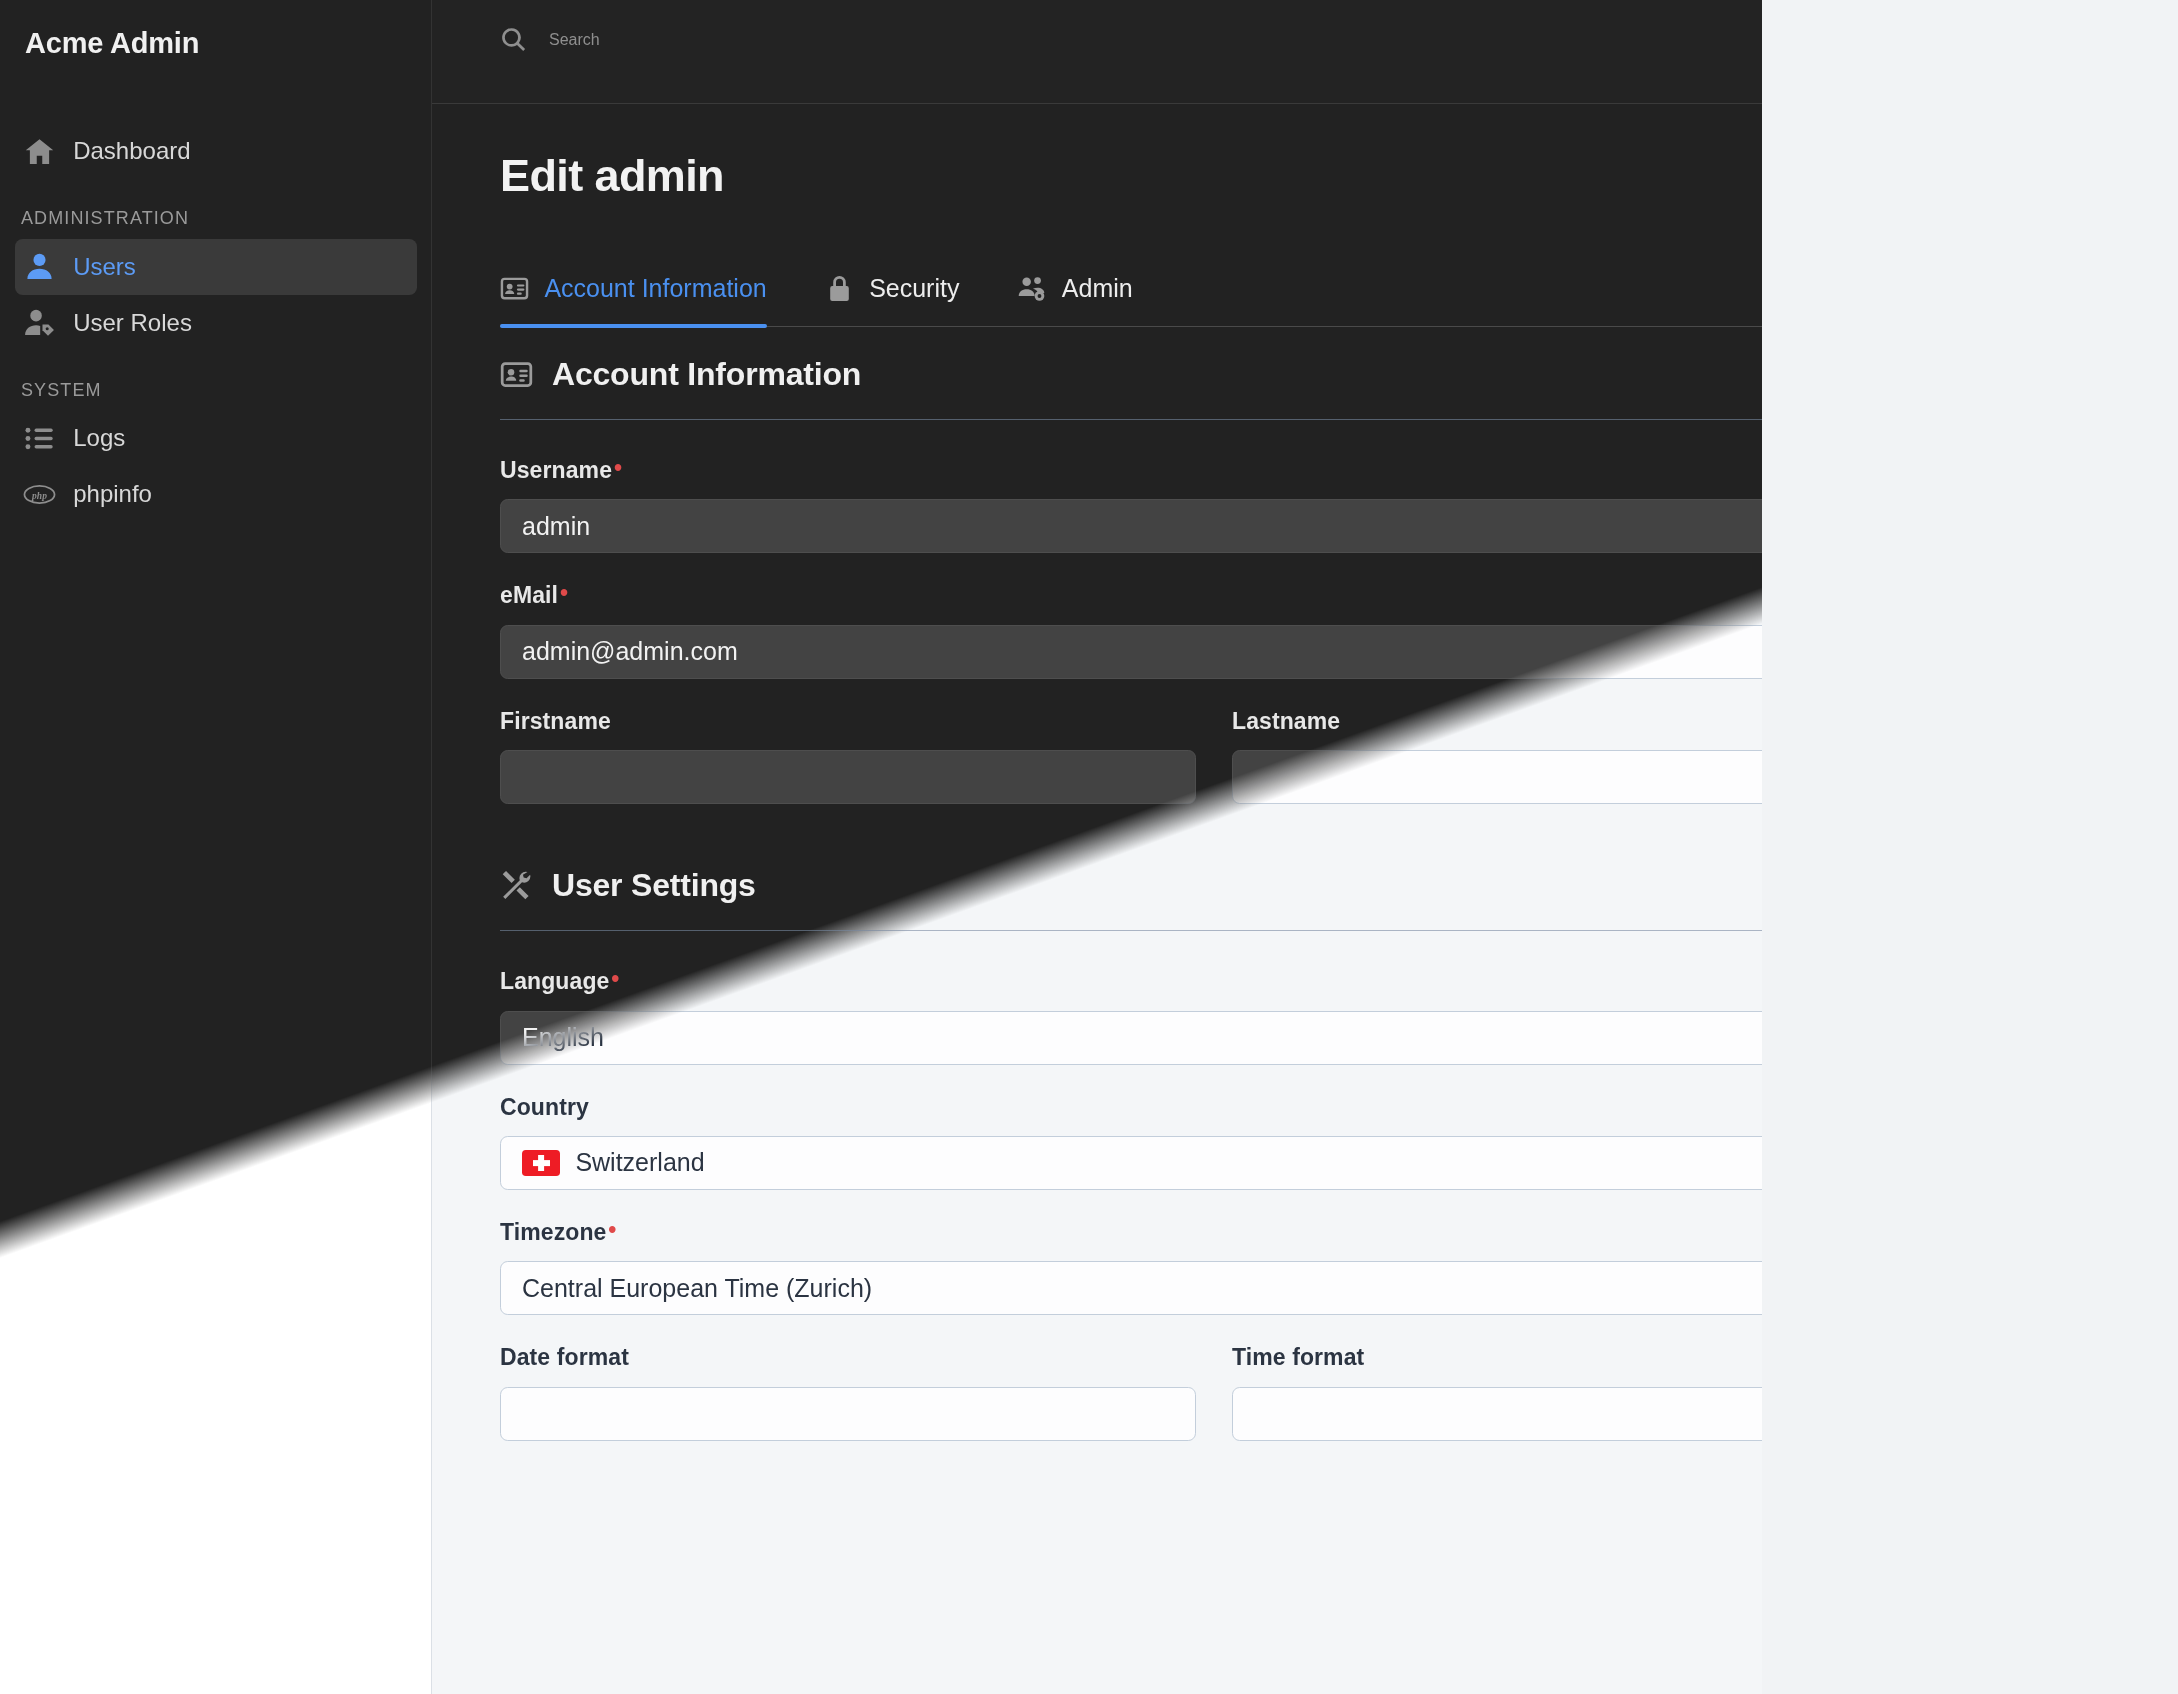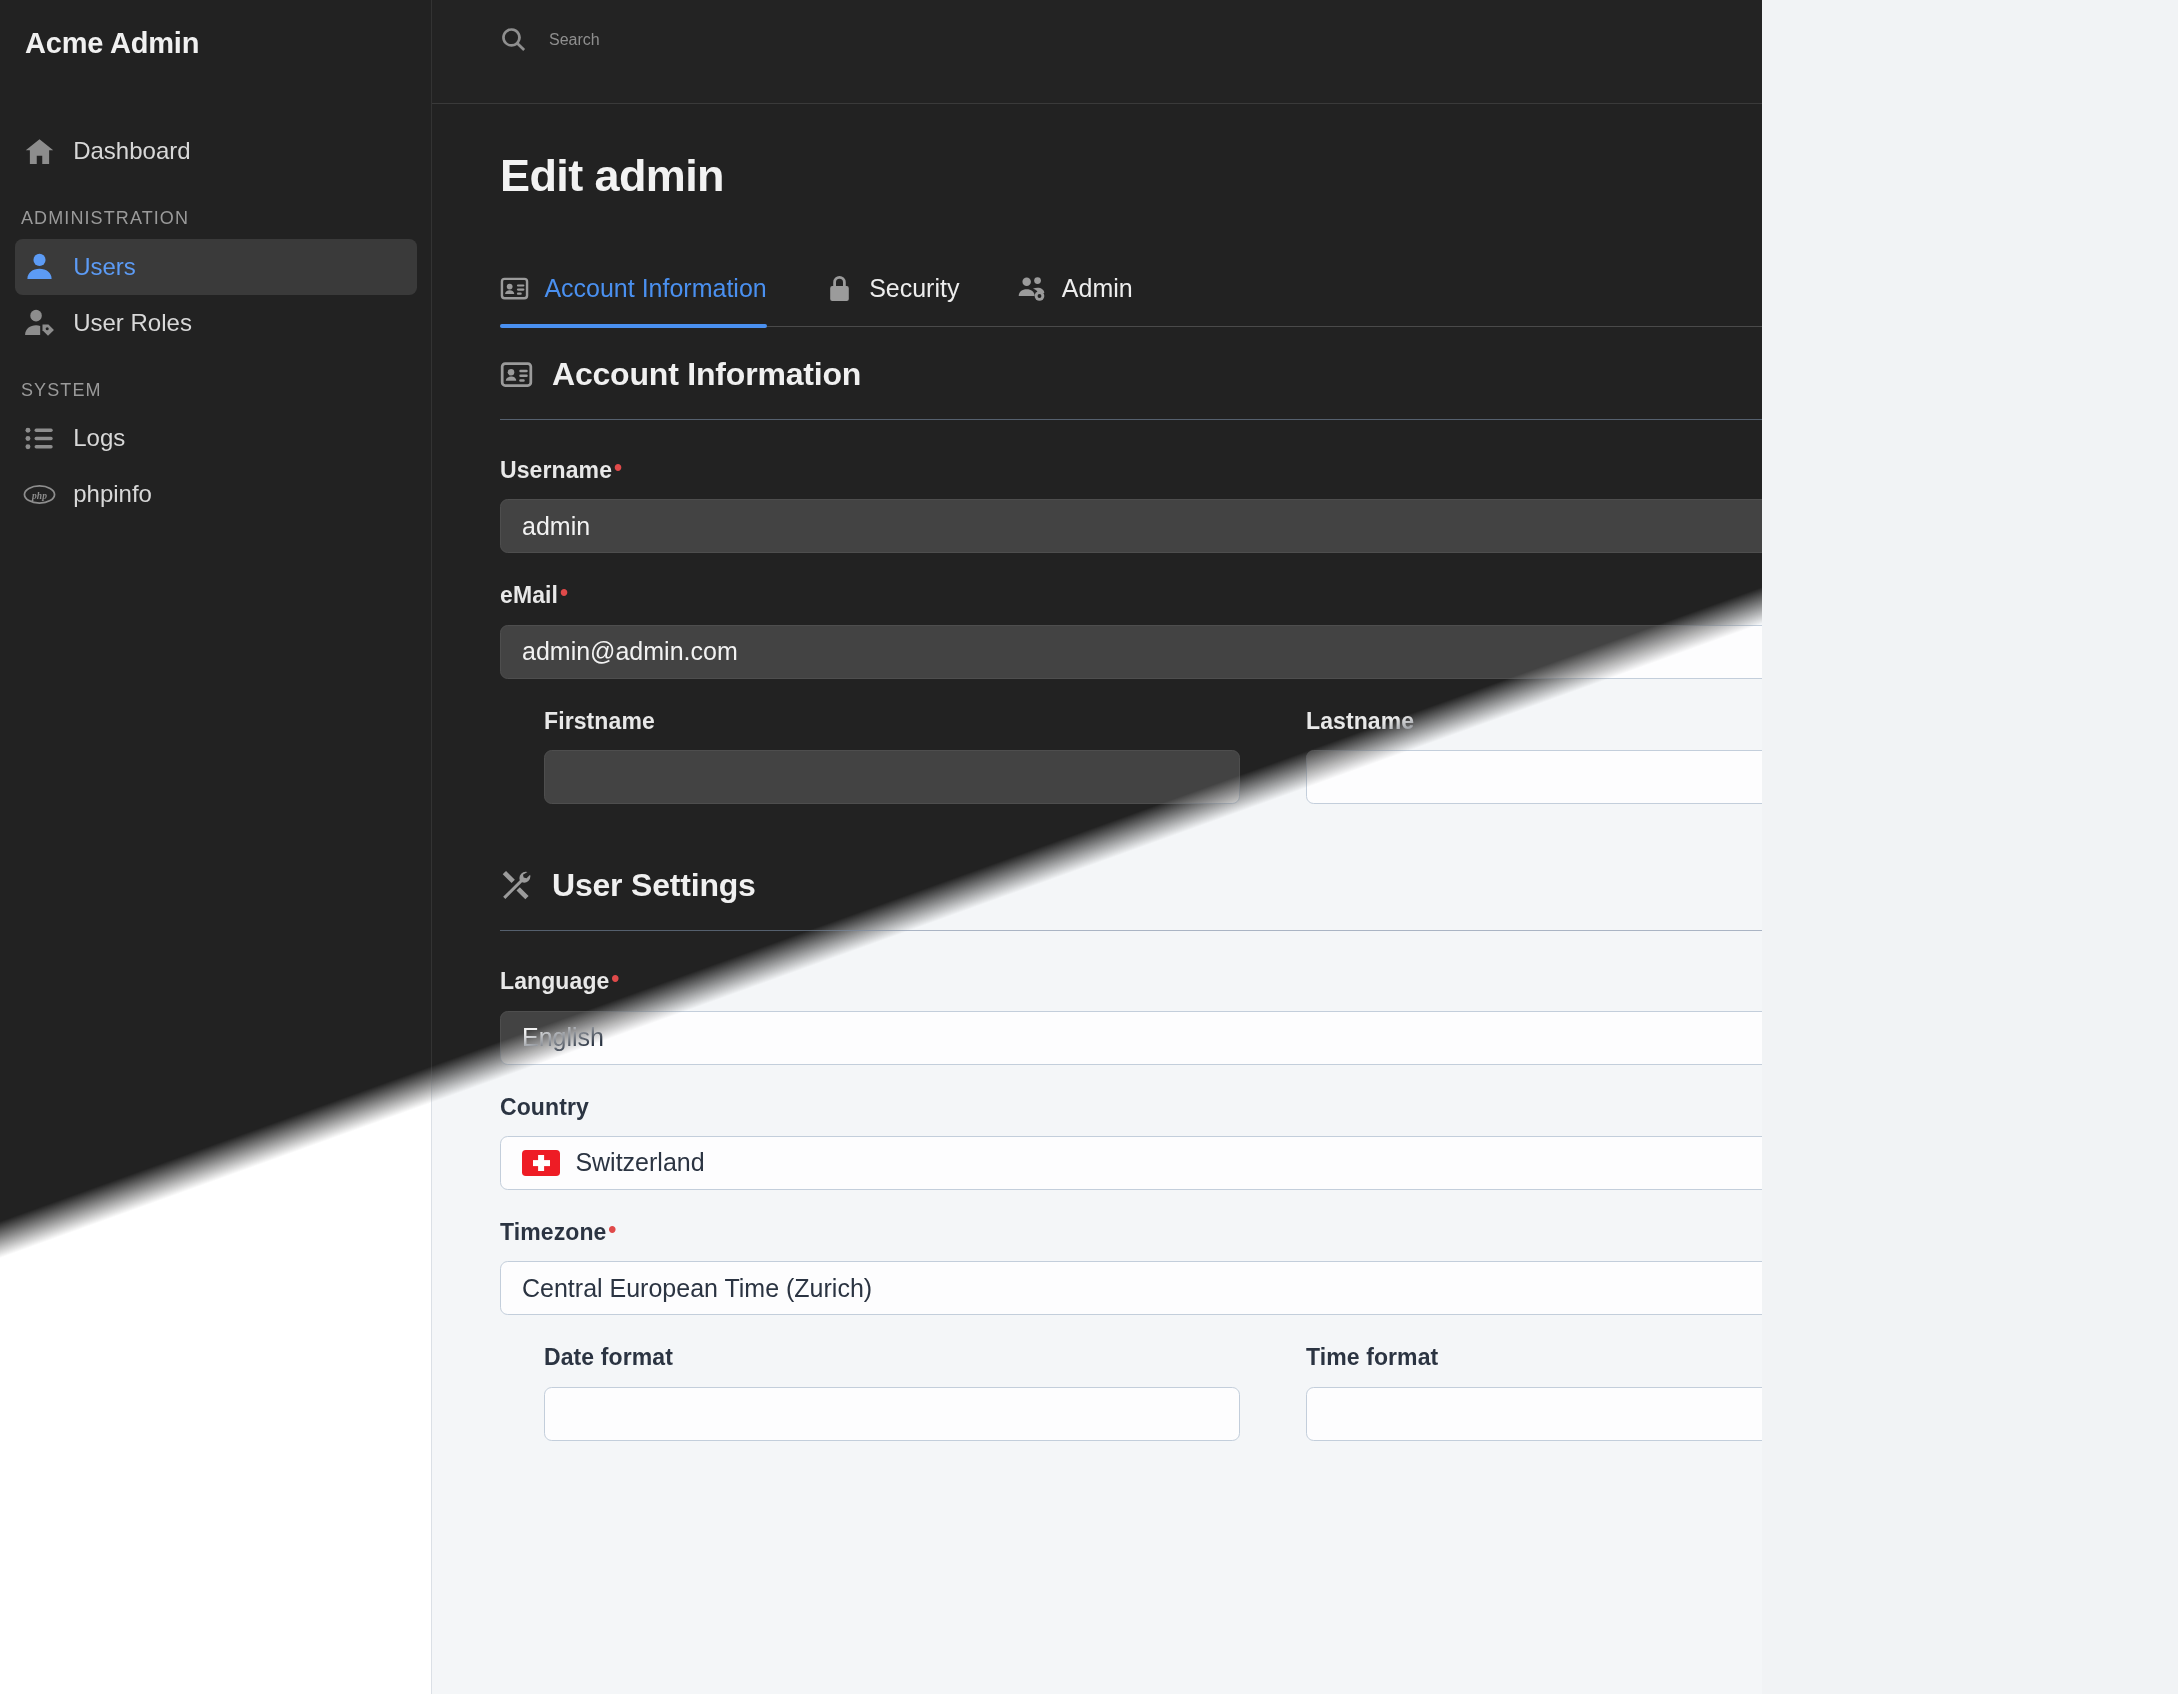--- a/index.html
+++ b/index.html
@@ -117,21 +117,21 @@
     font-size:25px; position:relative;
   }
   .ctl.wide { width:1520px; }
   .ctl.half { width:696px; }
   .caret {
     position:absolute; right:21px; top:50%; transform:translateY(-50%);
     width:25px; height:25px;
   }
   .caret svg { width:25px; height:25px; display:block; }
 
-  .row2 { display:flex; gap:66px;margin-left:44px; }
+  .row2 { display:flex; gap:36px; }
 
   .flag {
     width:38px; height:26px; border-radius:3.8px; background:#ee1c25;
     position:relative; flex:0 0 38px; margin-right:15.4px;
   }
   .flag::before, .flag::after {
     content:""; position:absolute; background:#fff;
   }
   .flag::before { left:50%; top:5.3px; width:5.8px; height:15.4px; transform:translateX(-50%); }
   .flag::after  { top:50%; left:10.6px; width:17.3px; height:5.8px; transform:translateY(-50%); }

